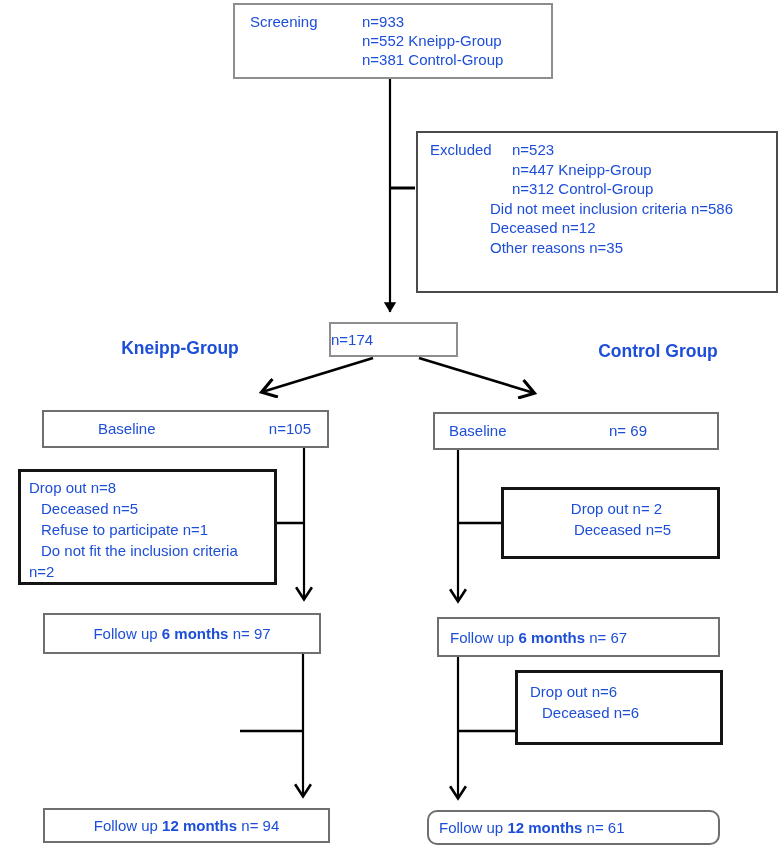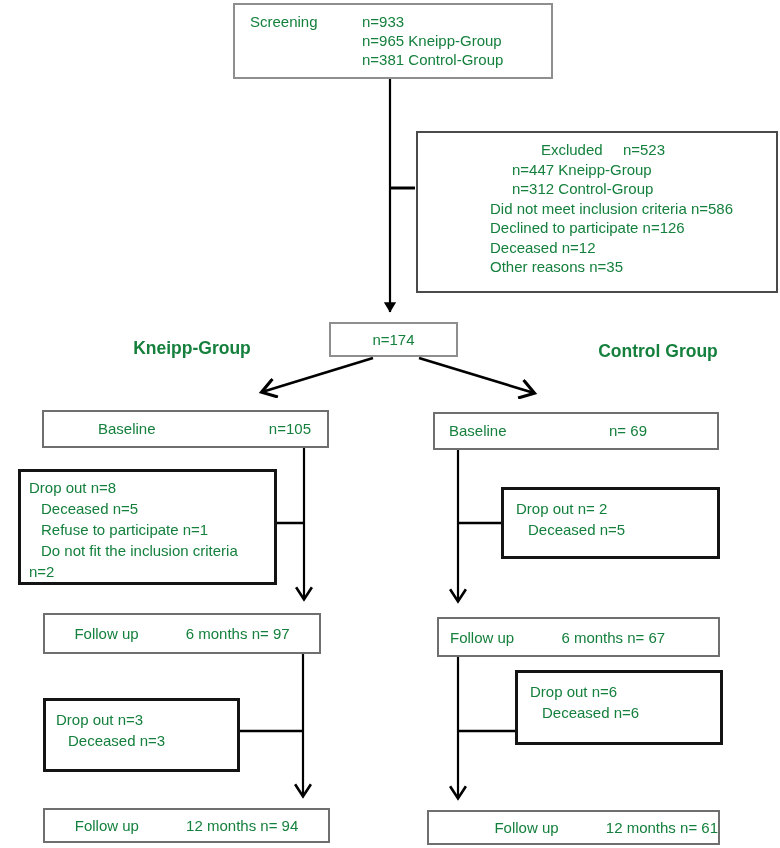--- a/index.html
+++ b/index.html
@@ -6,69 +6,69 @@
     margin: 0;
     padding: 0;
     background: #ffffff;
   }
   #canvas {
     position: relative;
     width: 780px;
     height: 848px;
     background: #ffffff;
     font-family: "Liberation Sans", "DejaVu Sans", sans-serif;
-    color: #15803d;
+    color: #1d4ed8;
     font-size: 15px;
     overflow: hidden;
   }
   .box {
     position: absolute;
     background: #ffffff;
     box-sizing: border-box;
     line-height: 20px;
   }
   .thin  { border: 2px solid #8e8e8e; }
   .mid   { border: 2px solid #6f6f6f; }
   .dark  { border: 2px solid #4a4a4a; }
   .thick { border: 3px solid #141414; }
 
   .screening-box { left: 233px; top: 3px; width: 320px; height: 76px; padding: 7px 0 0 15px; display: flex; }
   .screening-label { width: 112px; }
   .col-lines div { line-height: 19px; }
   .screening-box .col-lines div { line-height: 19px; }
 
   .excluded-box { left: 416px; top: 131px; width: 362px; height: 162px; padding: 7px 0 0 12px; }
-  .excluded-box div { line-height: 19.5px; justify-content: center; }
+  .excluded-box div { line-height: 19.5px; }
   .excluded-row1 { display: flex; }
   .excluded-label { width: 82px; }
   .excluded-sub { margin-left: 82px; }
   .excluded-reason { margin-left: 60px; }
 
-  .randomized-box { left: 329px; top: 322px; width: 129px; height: 35px; text-align: center; line-height: 32px; }
+  .randomized-box { left: 329px; top: 322px; width: 129px; height: 35px; text-align: left; line-height: 32px; }
 
   .group-header { position: absolute; font-weight: bold; font-size: 17.5px; text-align: center; width: 170px; }
-  .group-header-left  { left: 107px; top: 338px; }
+  .group-header-left  { left: 95px; top: 338px; }
   .group-header-right { left: 573px; top: 341px; }
 
   .baseline-left  { left: 42px;  top: 410px; width: 287px; height: 38px; display: flex; align-items: center; justify-content: space-between; padding: 0 16px 0 54px; }
   .baseline-right { left: 433px; top: 412px; width: 286px; height: 38px; display: flex; align-items: center; justify-content: space-between; padding: 0 70px 0 14px; }
 
   .dropout div { line-height: 21px; }
   .dropout .ind { padding-left: 12px; }
   .dropout1-left  { left: 18px;   top: 469px; width: 259px; height: 116px; padding: 5px 0 0 8px; }
-  .dropout1-right { left: 501px; top: 487px; width: 219px; height: 72px;  padding: 8px 0 0 12px; }
+  .dropout1-right { left: 501px; top: 487px; width: 219px; height: 72px;  padding: 8px 0 0 12px; text-align: center; }
   .dropout2-left  { left: 43px;  top: 698px; width: 197px; height: 74px;  padding: 8px 0 0 10px; }
   .dropout2-right { left: 515px; top: 670px; width: 208px; height: 75px;  padding: 8px 0 0 12px; }
 
   .fu6-left   { left: 43px;  top: 613px; width: 278px; height: 41px; text-align: center; line-height: 38px; }
   .fu6-right  { left: 437px; top: 617px; width: 283px; height: 40px; text-align: left; line-height: 37px; padding-left: 11px; }
   .fu12-left  { left: 43px;  top: 808px; width: 287px; height: 35px; text-align: center; line-height: 32px; }
-  .fu12-right { left: 427px; top: 810px; width: 293px; height: 35px; text-align: right; line-height: 32px; padding-left: 10px; }
+  .fu12-right { left: 427px; top: 810px; width: 293px; height: 35px; text-align: left; line-height: 32px; padding-left: 10px; border-radius: 10px; }
 
-  .bold { font-weight: normal; margin-left: 43px; }
+  .bold { font-weight: bold; }
 
   svg.connectors { position: absolute; left: 0; top: 0; width: 780px; height: 848px; }
 </style>
 </head>
 <body>
 
 <div id="canvas">
 
   <svg class="connectors" viewBox="0 0 780 848" xmlns="http://www.w3.org/2000/svg">
     <defs>
@@ -94,34 +94,33 @@
     <line x1="458" y1="450" x2="458" y2="601" stroke="#000" stroke-width="2.2" marker-end="url(#vee)"></line>
     <line x1="457" y1="523" x2="501" y2="523" stroke="#000" stroke-width="2.6"></line>
     <line x1="458" y1="657" x2="458" y2="798" stroke="#000" stroke-width="2.2" marker-end="url(#vee)"></line>
     <line x1="457" y1="731" x2="515" y2="731" stroke="#000" stroke-width="2.6"></line>
   </svg>
 
   <div class="box thin screening-box">
     <div class="screening-label">Screening</div>
     <div class="col-lines">
       <div>n=933</div>
-      <div>n=965 Kneipp-Group</div>
+      <div>n=552 Kneipp-Group</div>
       <div>n=381 Control-Group</div>
     </div>
   </div>
 
   <div class="box dark excluded-box">
     <div class="excluded-row1">
       <div class="excluded-label">Excluded</div>
       <div>n=523</div>
     </div>
     <div class="excluded-sub">n=447 Kneipp-Group</div>
     <div class="excluded-sub">n=312 Control-Group</div>
     <div class="excluded-reason">Did not meet inclusion criteria n=586</div>
-    <div class="excluded-reason">Declined to participate n=126</div>
     <div class="excluded-reason">Deceased n=12</div>
     <div class="excluded-reason">Other reasons n=35</div>
   </div>
 
   <div class="box thin randomized-box">n=174</div>
 
   <div class="group-header group-header-left">Kneipp-Group</div>
   <div class="group-header group-header-right">Control Group</div>
 
   <div class="box mid baseline-left">
@@ -145,24 +144,20 @@
     <div class="ind">Deceased n=5</div>
   </div>
 
   <div class="box mid fu6-left">
     <span>Follow up </span><span class="bold">6 months</span><span> n= 97</span>
   </div>
   <div class="box mid fu6-right">
     <span>Follow up </span><span class="bold">6 months</span><span> n= 67</span>
   </div>
 
-  <div class="box thick dropout dropout2-left">
-    <div>Drop out n=3</div>
-    <div class="ind">Deceased n=3</div>
-  </div>
   <div class="box thick dropout dropout2-right">
     <div>Drop out n=6</div>
     <div class="ind">Deceased n=6</div>
   </div>
 
   <div class="box mid fu12-left">
     <span>Follow up </span><span class="bold">12 months</span><span> n= 94</span>
   </div>
   <div class="box mid fu12-right">
     <span>Follow up </span><span class="bold">12 months</span><span> n= 61</span>

